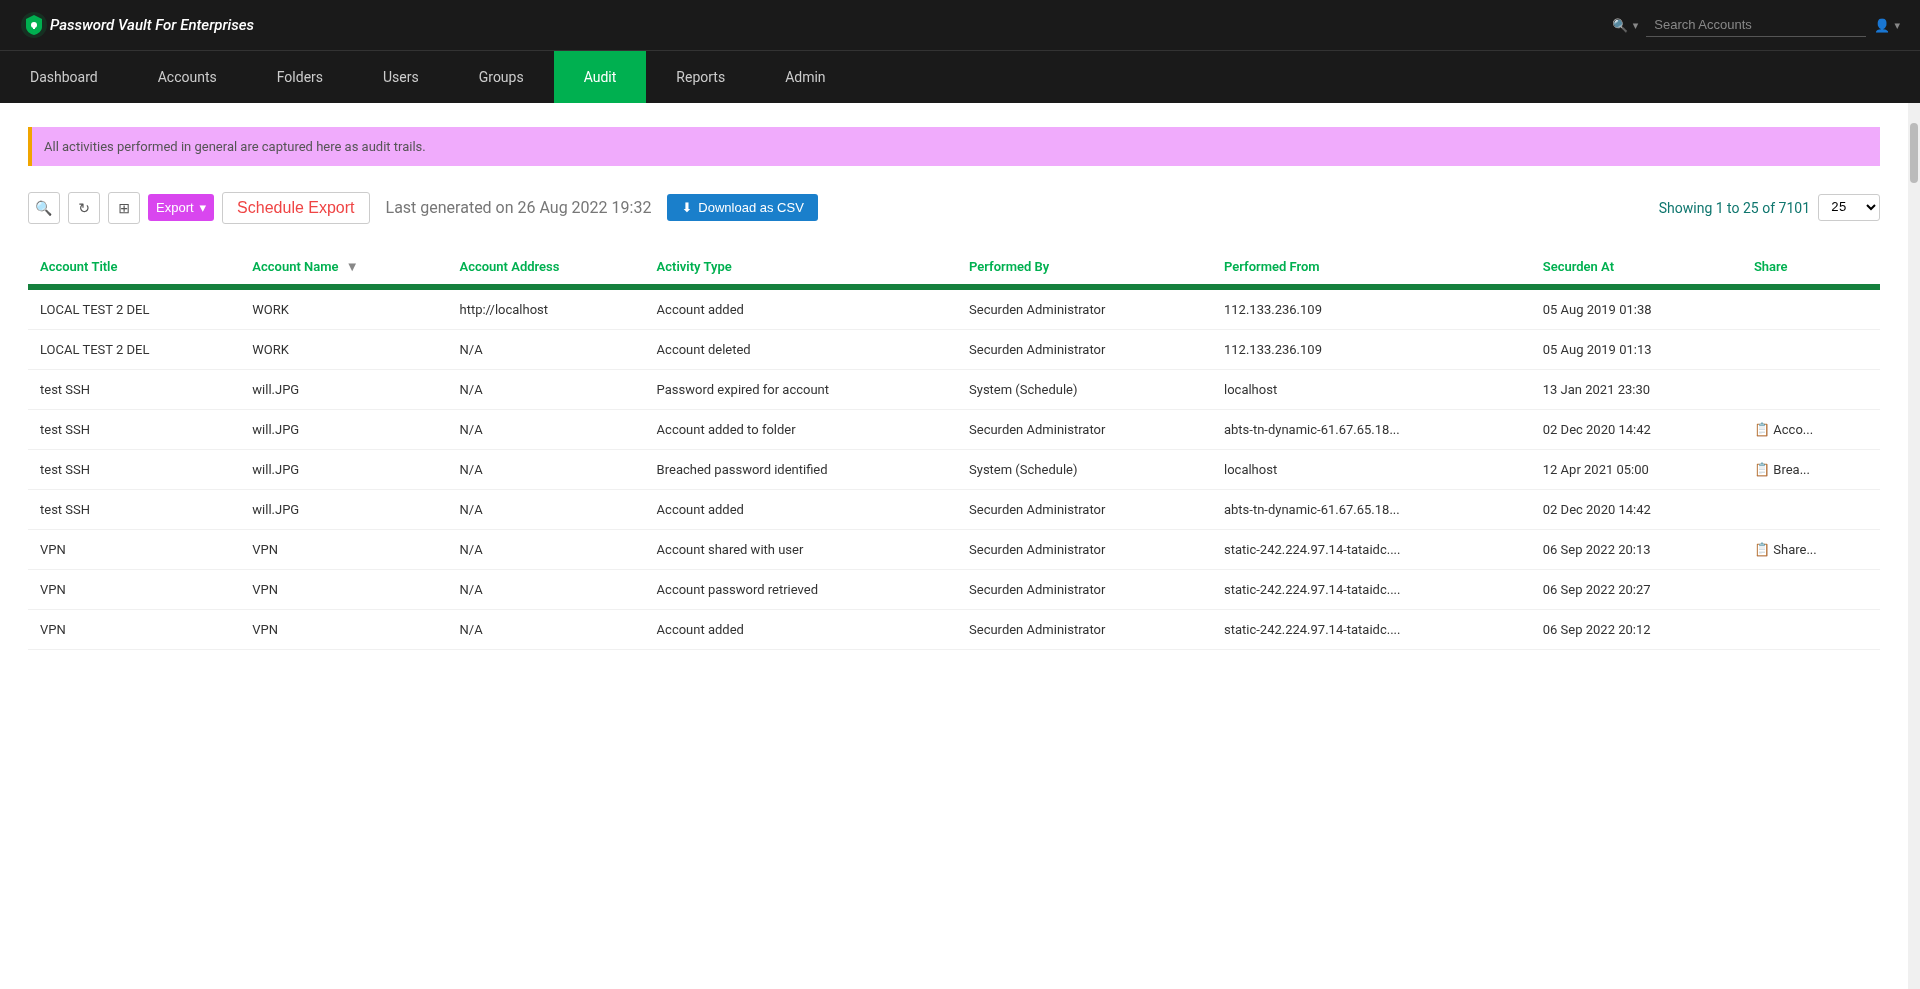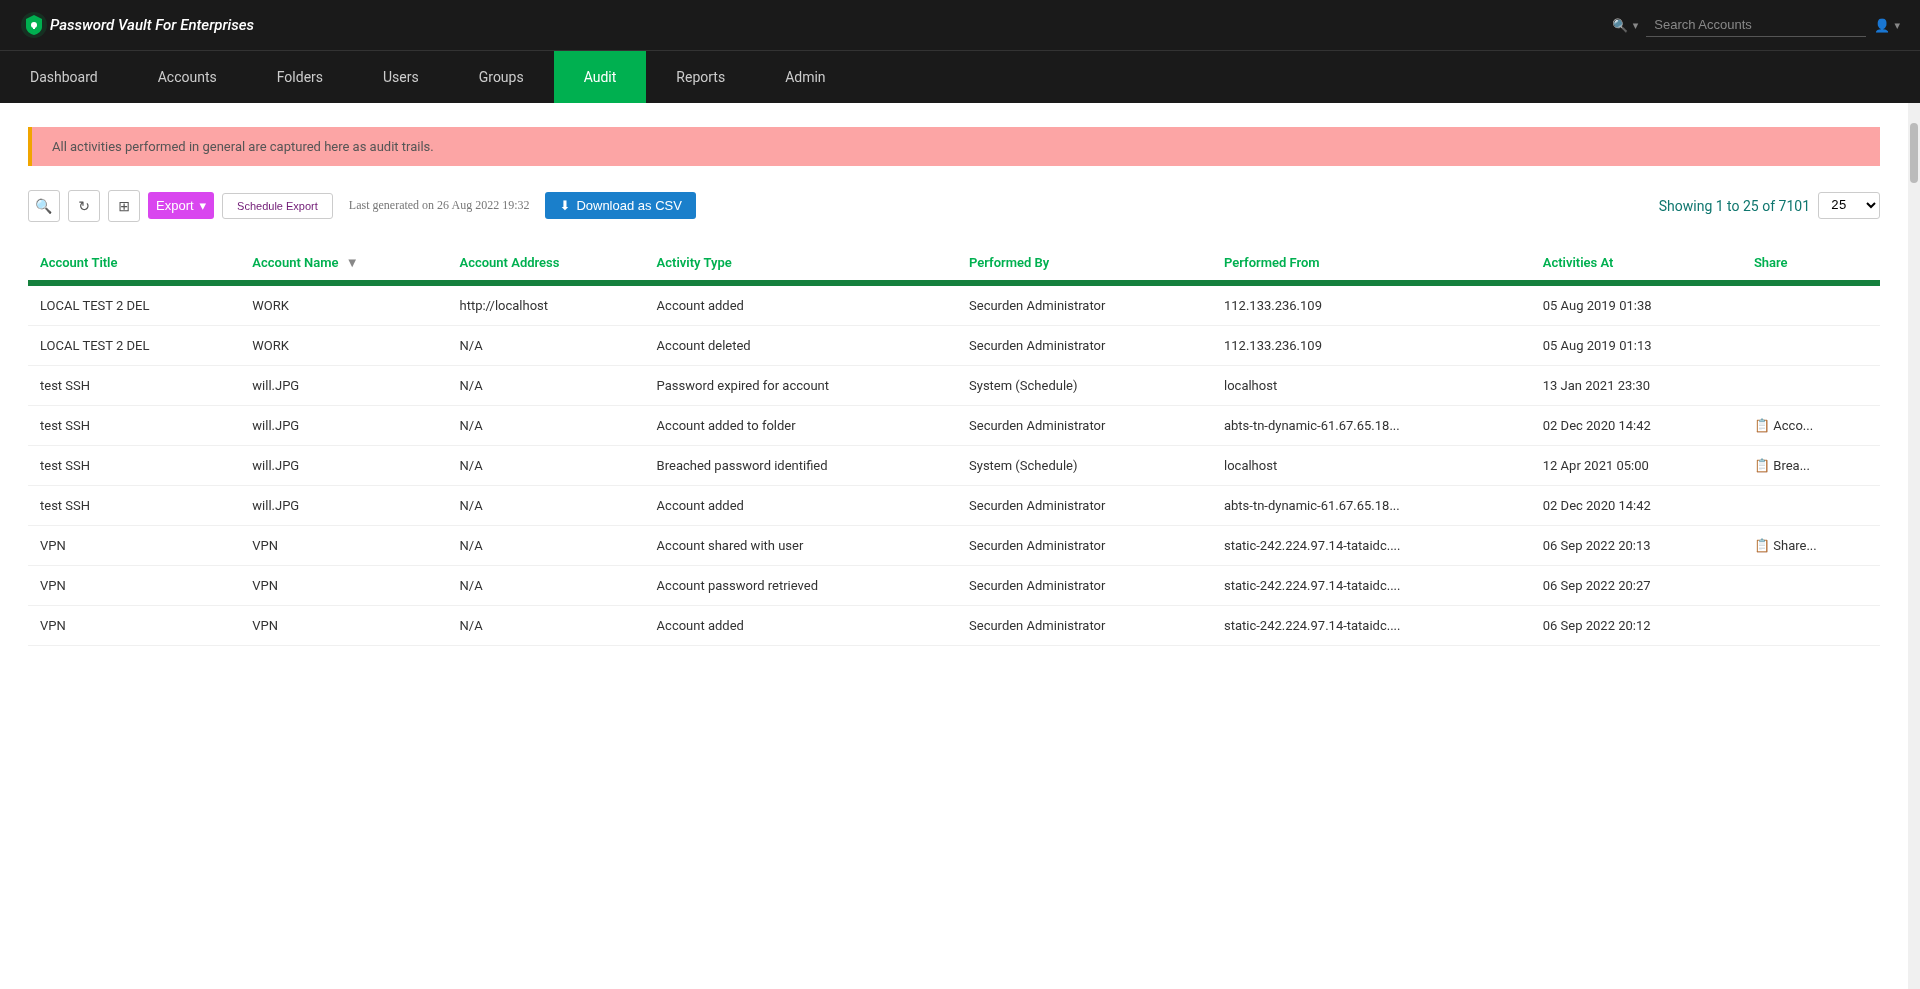--- a/index.html
+++ b/index.html
@@ -45,41 +45,41 @@
     
     .tab-bar { display: flex; gap: 0; border-bottom: 2px solid #e0e0e0; margin-bottom: 20px; }
     .tab {
       padding: 10px 4px; margin-right: 24px; cursor: pointer; font-size: 15px;
       color: #555; border-bottom: 3px solid transparent; margin-bottom: -2px;
     }
     .tab.active { color: #00b050; border-bottom: 3px solid #00b050; font-weight: 500; }
 
     
     .info-banner {
-      background: #fca5a5; border-left: 4px solid #f0a500;
-      padding: 12px 20px; margin-bottom: 20px; color: #555; font-size: 13px;
+      background: #f0abfc; border-left: 4px solid #f0a500;
+      padding: 12px 12px; margin-bottom: 20px; color: #555; font-size: 13px;
     }
 
     
     .toolbar { display: flex; align-items: center; gap: 8px; margin-bottom: 20px; flex-wrap: wrap; }
     .icon-btn {
       width: 32px; height: 32px; border: 1px solid #ccc; background: #fff;
       border-radius: 3px; cursor: pointer; display: flex; align-items: center; justify-content: center;
       color: #555; font-size: 14px;
     }
     .export-btn {
       background: #d946ef; color: #fff; border: none; padding: 6px 8px;
       border-radius: 3px; cursor: pointer; font-size: 13px; display: flex; align-items: center; gap: 6px;
       font-weight: 500;
     }
     .schedule-btn {
       background: #fff; border: 1px solid #ccc; padding: 6px 14px;
-      border-radius: 3px; cursor: pointer; font-size: 11px; color: #701a75;
-    }
-    .last-gen { color: #777; font-size: 12px; margin: 12px 8px; font-family: Liberation Serif, serif; }
+      border-radius: 3px; cursor: pointer; font-size: 16px; color: #ef4444;
+    }
+    .last-gen { color: #777; font-size: 16px; margin: 12px 8px; }
     .download-btn {
       background: #1a7fcb; color: #fff; border: none; padding: 6px 14px;
       border-radius: 3px; cursor: pointer; font-size: 13px; display: flex; align-items: center; gap: 6px;
     }
     .spacer { flex: 1; }
     .showing-text { color: #0f766e; font-size: 14px; }
     .per-page-select {
       border: 1px solid #ccc; border-radius: 3px; padding: 4px 8px;
       font-size: 13px; cursor: pointer; background: #fff; font-family: Liberation Mono, monospace;
     }
@@ -175,21 +175,21 @@
     <div class="table-wrapper">
       <table>
         <thead>
           <tr>
             <th>Account Title</th>
             <th>Account Name <span class="sort-arrow">▼</span></th>
             <th>Account Address</th>
             <th>Activity Type</th>
             <th>Performed By</th>
             <th>Performed From</th>
-            <th>Activities At</th>
+            <th>Securden At</th>
             <th>Share</th>
           </tr>
         </thead>
         <tbody id="table-body">
         <tr>
               <td>LOCAL TEST 2 DEL</td>
               <td>WORK</td>
               <td>http://localhost</td>
               <td>Account added</td>
               <td>Securden Administrator</td>

